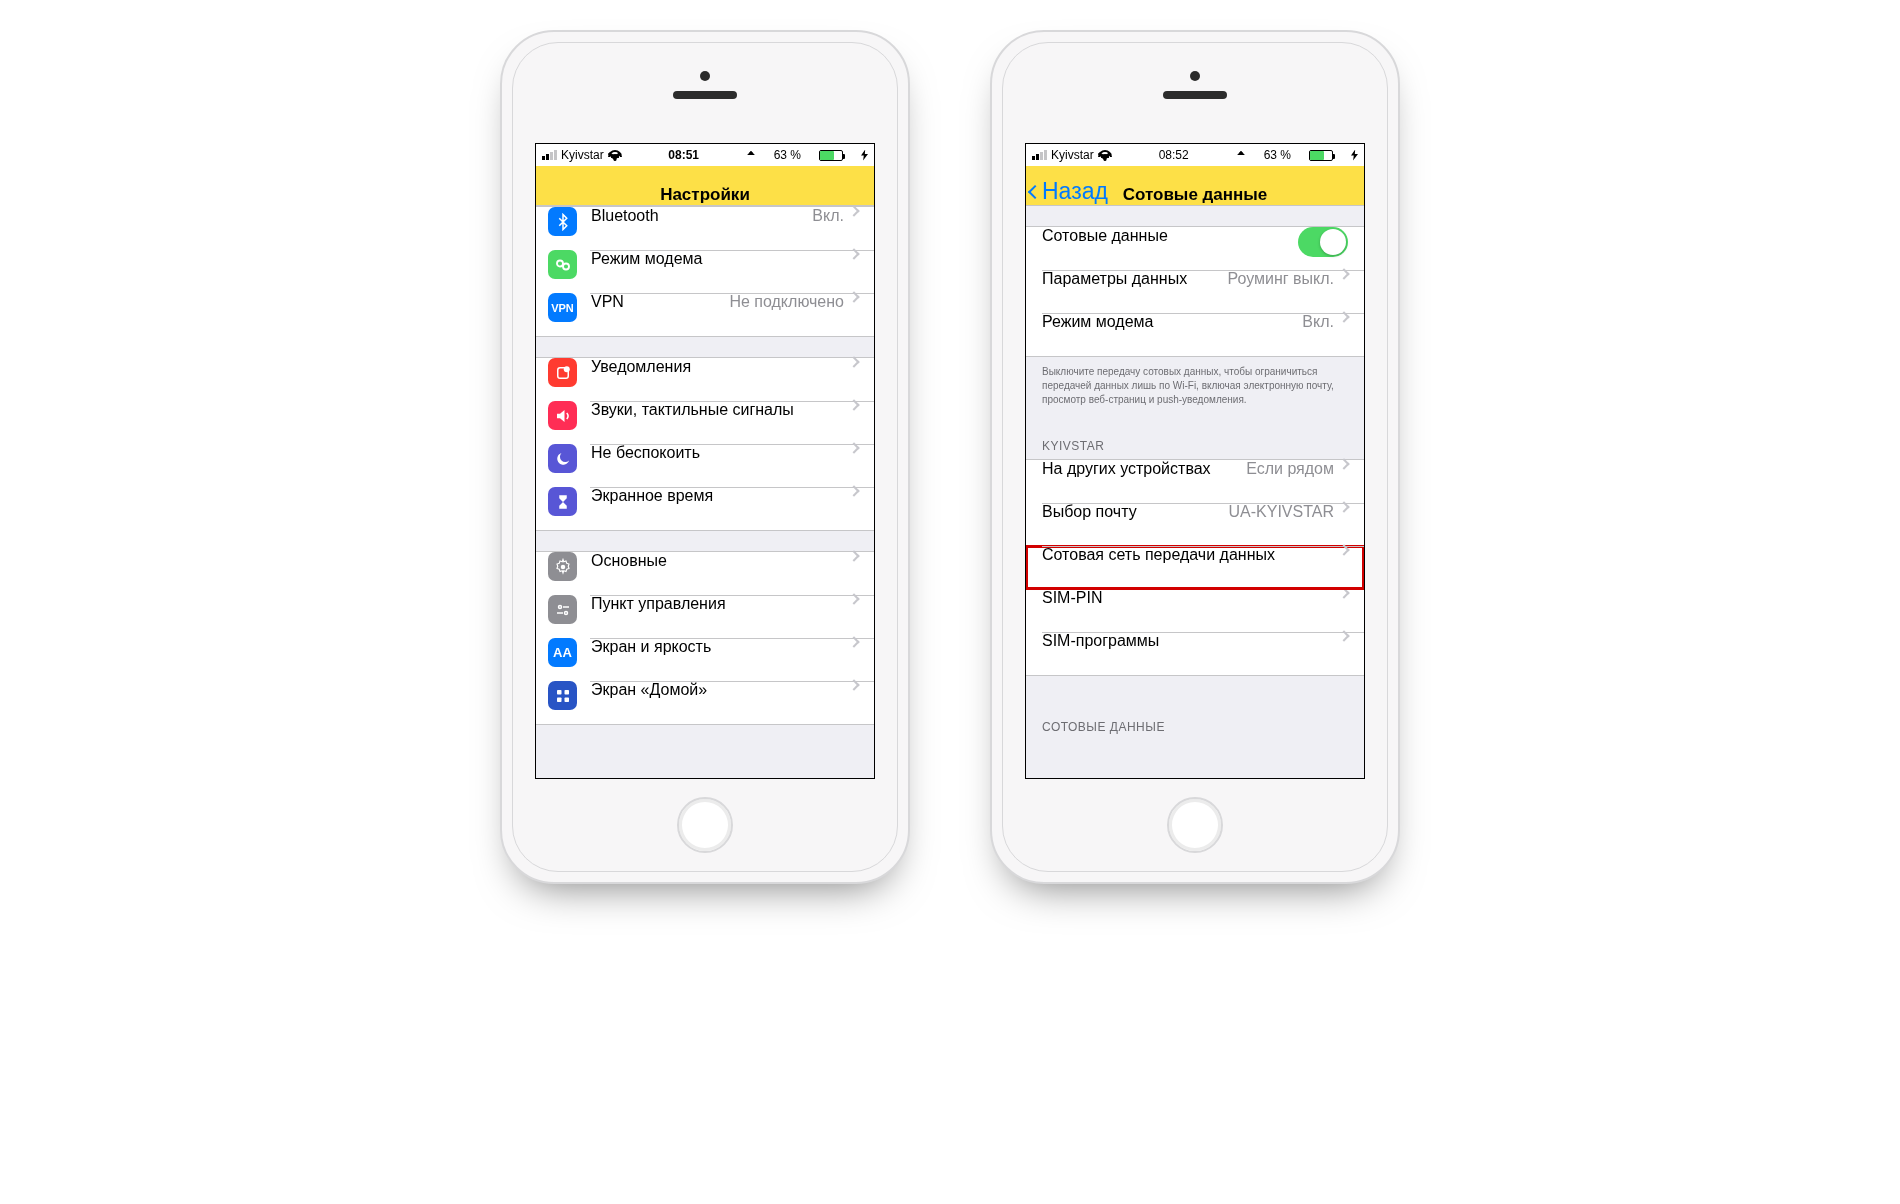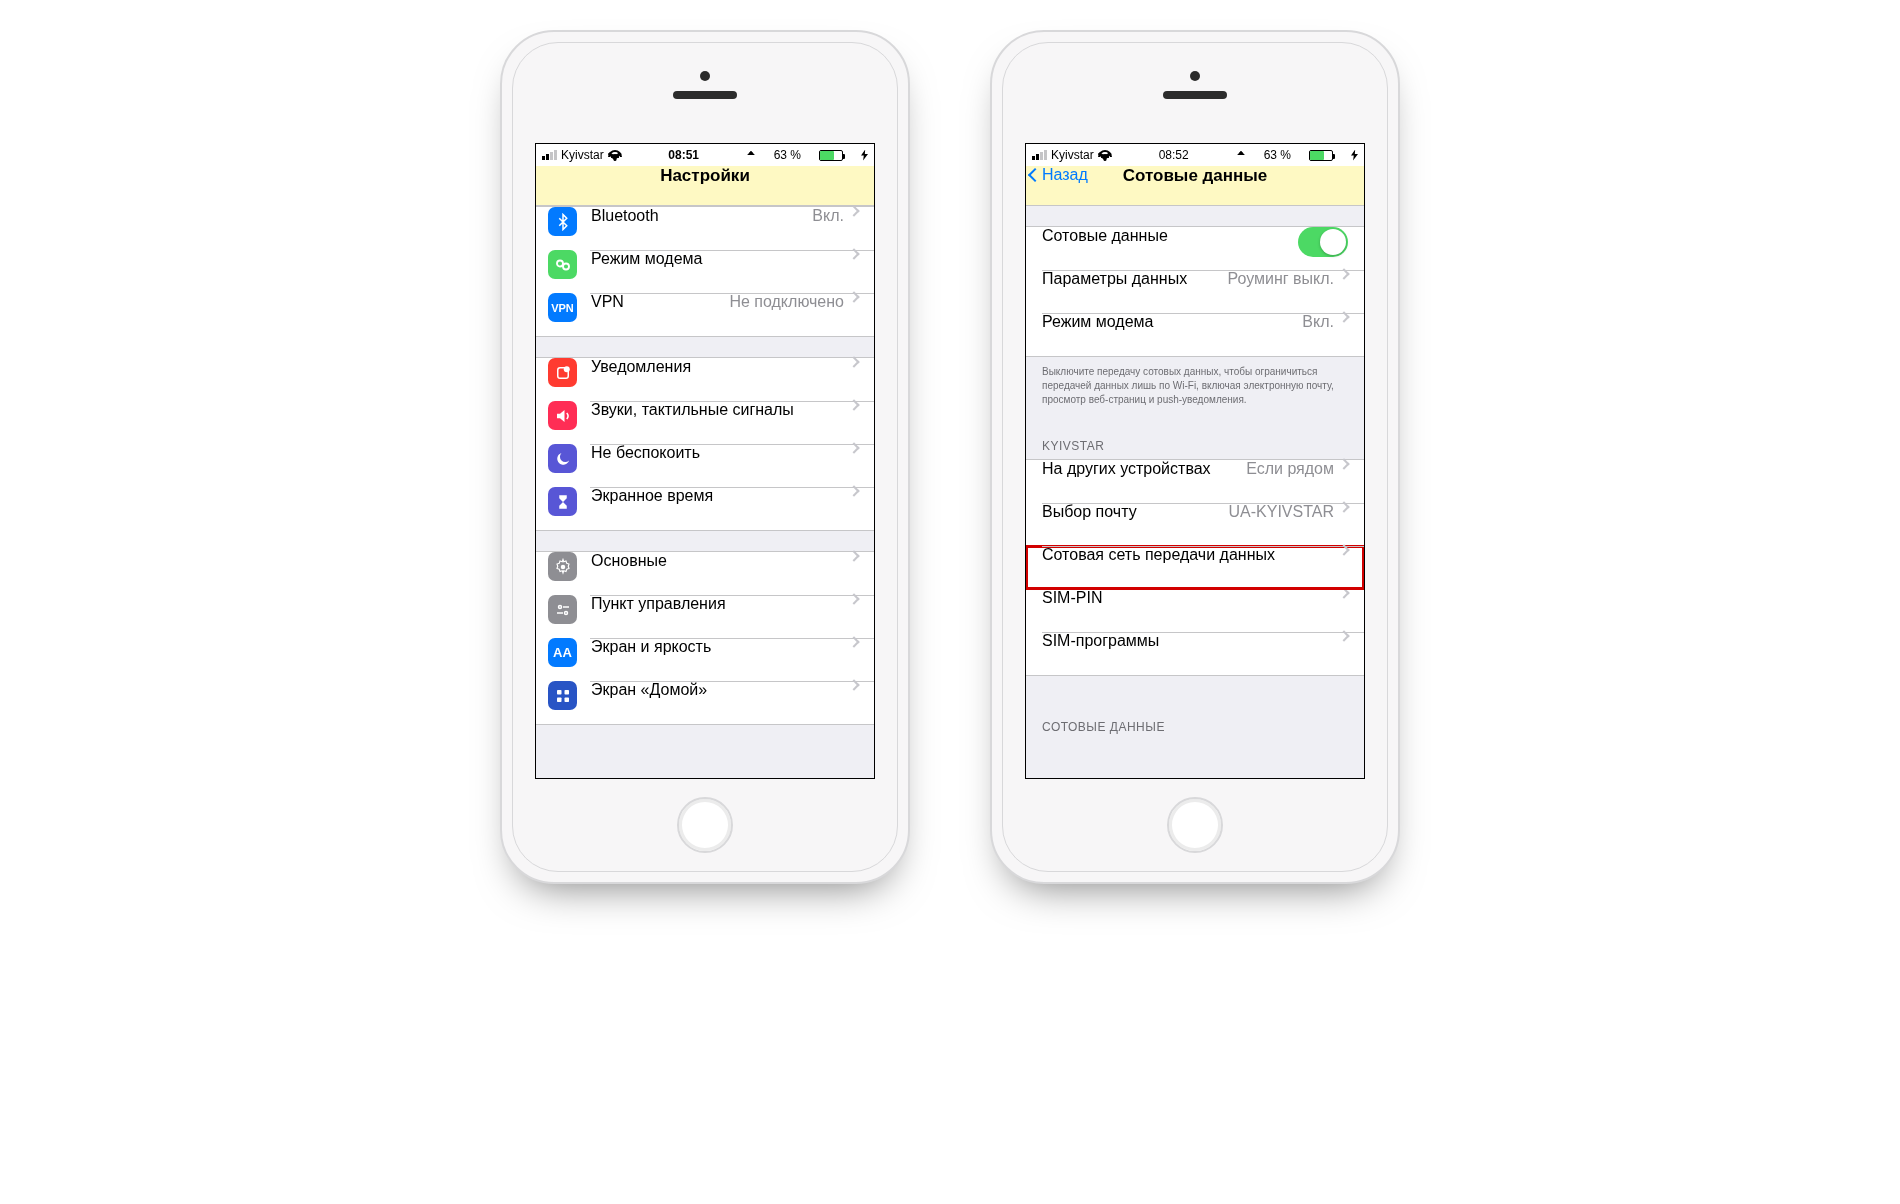--- a/index.html
+++ b/index.html
@@ -62,25 +62,25 @@
   .wifi-arc2{position:absolute;bottom:3px;left:50%;transform:translateX(-50%);width:8px;height:4px;border:2px solid #000;border-bottom:none;border-radius:8px 8px 0 0;}
   .wifi-dot{position:absolute;bottom:0;left:50%;transform:translateX(-50%);width:3px;height:3px;border-radius:50%;background:#000;}
   .battery{width:24px;height:11px;border:1px solid #000;border-radius:2px;position:relative;}
   .battery::after{content:"";position:absolute;right:-3px;top:3px;width:2px;height:5px;background:#000;border-radius:0 1px 1px 0;}
   .battery-fill{height:100%;width:63%;background:var(--ios-green);border-radius:1px;}
   .loc-arrow{width:10px;height:10px;display:inline-block;border-top:5px solid #000;border-right:5px solid #000;border-bottom:5px solid transparent;border-left:5px solid transparent;transform:rotate(-45deg) scale(.55);}
   .bolt{width:7px;height:11px;background:#000;clip-path:polygon(60% 0,0 55%,40% 55%,30% 100%,100% 40%,55% 40%);}
 
   
   .nav-bar{
-    height:40px;display:flex;align-items:flex-start;justify-content:center;
+    height:40px;display:flex;align-items:flex-end;justify-content:center;
     position:relative;font-size:17px;font-weight:600;color:#000;
-    border-bottom:1px solid var(--ios-sep);background:#fef9c3;
-  }
-  .nav-back{position:absolute;left:4px;display:flex;align-items:center;color:var(--ios-blue);font-weight:400;font-size:16px;gap:2px;}
+    border-bottom:1px solid var(--ios-sep);background:#fde047;
+  }
+  .nav-back{position:absolute;left:4px;display:flex;align-items:center;color:var(--ios-blue);font-weight:400;font-size:23px;gap:2px;}
   .nav-back .chev{width:10px;height:10px;border-left:2px solid var(--ios-blue);border-bottom:2px solid var(--ios-blue);transform:rotate(45deg);}
 
   
   .list-area{flex:1;background:var(--ios-grey-bg);overflow:hidden;}
   .group{margin:20px 0 0;background:#fff;border-top:1px solid var(--ios-sep);border-bottom:1px solid var(--ios-sep);}
   .group.tight{margin-top:0;}
   .group-header{font-size:12px;letter-spacing:.5px;color:#6d6d72;padding:14px 16px 6px;text-transform:uppercase;margin-top:10px;}
   .group-footer{font-size:10px;color:#6d6d72;padding:8px 16px;line-height:1.4;}
   .row{
     display:flex;align-items:flex-start;min-height:43px;padding:0 16px 0 16px;position:relative;font-size:16px;

